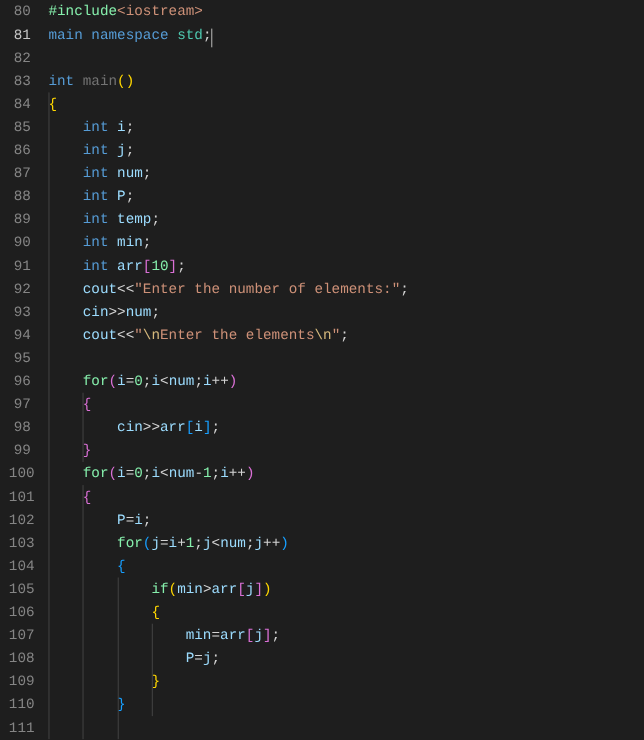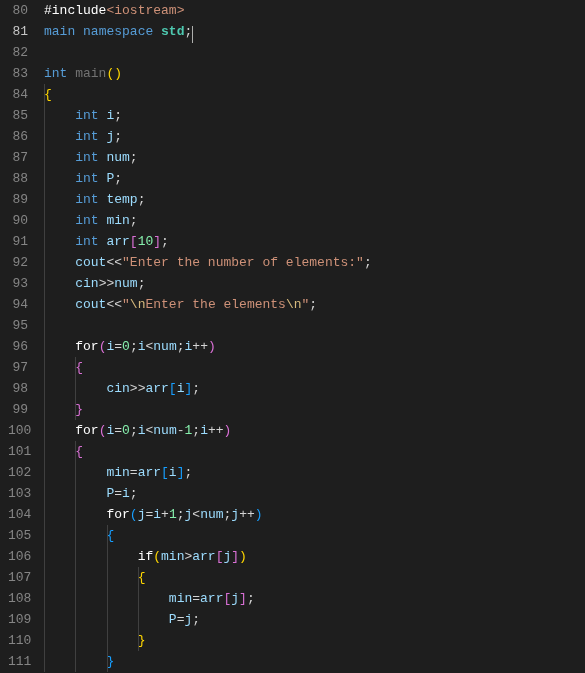--- a/index.html
+++ b/index.html
@@ -34,23 +34,23 @@
     position: relative;
     flex: 1;
     padding-left: 4px;
   }
   .code-line {
     height: 21px;
     white-space: pre;
     position: relative;
   }
   .kw { color: #569cd6; }       
-  .ctrl { color: #ffffff; }     
+  .ctrl { color: #86efac; }     
   .func { color: #737373; }     
-  .type { color: #4ec9b0; font-weight: bold; }     
+  .type { color: #4ec9b0; }     
   .var { color: #9cdcfe; }      
   .num { color: #86efac; text-align: right; }      
   .str { color: #ce9178; }      
   .esc { color: #d7ba7d; }      
   .punc { color: #d4d4d4; }
   .brace { color: #da70d6; }    
   .brace2 { color: #179fff; }   
   .brace3 { color: #ffd700; }   
   .op { color: #d4d4d4; }
   .cursor {
@@ -123,21 +123,20 @@
       <div class="code-line"><span class="punc">    </span><span class="var">cout</span><span class="op">&lt;&lt;</span><span class="str">"Enter the number of elements:"</span><span class="punc">;</span></div>
       <div class="code-line"><span class="punc">    </span><span class="var">cin</span><span class="op">&gt;&gt;</span><span class="var">num</span><span class="punc">;</span></div>
       <div class="code-line"><span class="punc">    </span><span class="var">cout</span><span class="op">&lt;&lt;</span><span class="str">"</span><span class="esc">\n</span><span class="str">Enter the elements</span><span class="esc">\n</span><span class="str">"</span><span class="punc">;</span></div>
       <div class="code-line"></div>
       <div class="code-line"><span class="punc">    </span><span class="ctrl">for</span><span class="brace">(</span><span class="var">i</span><span class="op">=</span><span class="num">0</span><span class="punc">;</span><span class="var">i</span><span class="op">&lt;</span><span class="var">num</span><span class="punc">;</span><span class="var">i</span><span class="op">++</span><span class="brace">)</span></div>
       <div class="code-line"><span class="punc">    </span><span class="brace">{</span></div>
       <div class="code-line"><span class="punc">        </span><span class="var">cin</span><span class="op">&gt;&gt;</span><span class="var">arr</span><span class="brace2">[</span><span class="var">i</span><span class="brace2">]</span><span class="punc">;</span></div>
       <div class="code-line"><span class="punc">    </span><span class="brace">}</span></div>
       <div class="code-line"><span class="punc">    </span><span class="ctrl">for</span><span class="brace">(</span><span class="var">i</span><span class="op">=</span><span class="num">0</span><span class="punc">;</span><span class="var">i</span><span class="op">&lt;</span><span class="var">num</span><span class="op">-</span><span class="num">1</span><span class="punc">;</span><span class="var">i</span><span class="op">++</span><span class="brace">)</span></div>
       <div class="code-line"><span class="punc">    </span><span class="brace">{</span></div>
-      <div class="code-line"><span class="punc">        </span><span class="var">min</span><span class="op">=</span><span class="var">arr</span><span class="brace2">[</span><span class="var">i</span><span class="brace2">]</span><span class="punc">;</span></div>
       <div class="code-line"><span class="punc">        </span><span class="var">P</span><span class="op">=</span><span class="var">i</span><span class="punc">;</span></div>
       <div class="code-line"><span class="punc">        </span><span class="ctrl">for</span><span class="brace2">(</span><span class="var">j</span><span class="op">=</span><span class="var">i</span><span class="op">+</span><span class="num">1</span><span class="punc">;</span><span class="var">j</span><span class="op">&lt;</span><span class="var">num</span><span class="punc">;</span><span class="var">j</span><span class="op">++</span><span class="brace2">)</span></div>
       <div class="code-line"><span class="punc">        </span><span class="brace2">{</span></div>
       <div class="code-line"><span class="punc">            </span><span class="ctrl">if</span><span class="brace3">(</span><span class="var">min</span><span class="op">&gt;</span><span class="var">arr</span><span class="brace">[</span><span class="var">j</span><span class="brace">]</span><span class="brace3">)</span></div>
       <div class="code-line"><span class="punc">            </span><span class="brace3">{</span></div>
       <div class="code-line"><span class="punc">                </span><span class="var">min</span><span class="op">=</span><span class="var">arr</span><span class="brace">[</span><span class="var">j</span><span class="brace">]</span><span class="punc">;</span></div>
       <div class="code-line"><span class="punc">                </span><span class="var">P</span><span class="op">=</span><span class="var">j</span><span class="punc">;</span></div>
       <div class="code-line"><span class="punc">            </span><span class="brace3">}</span></div>
       <div class="code-line"><span class="punc">        </span><span class="brace2">}</span></div>
       <div class="indent-guide" style="top: 84px; height: 588px; left: 4px; bottom: auto;"></div>

